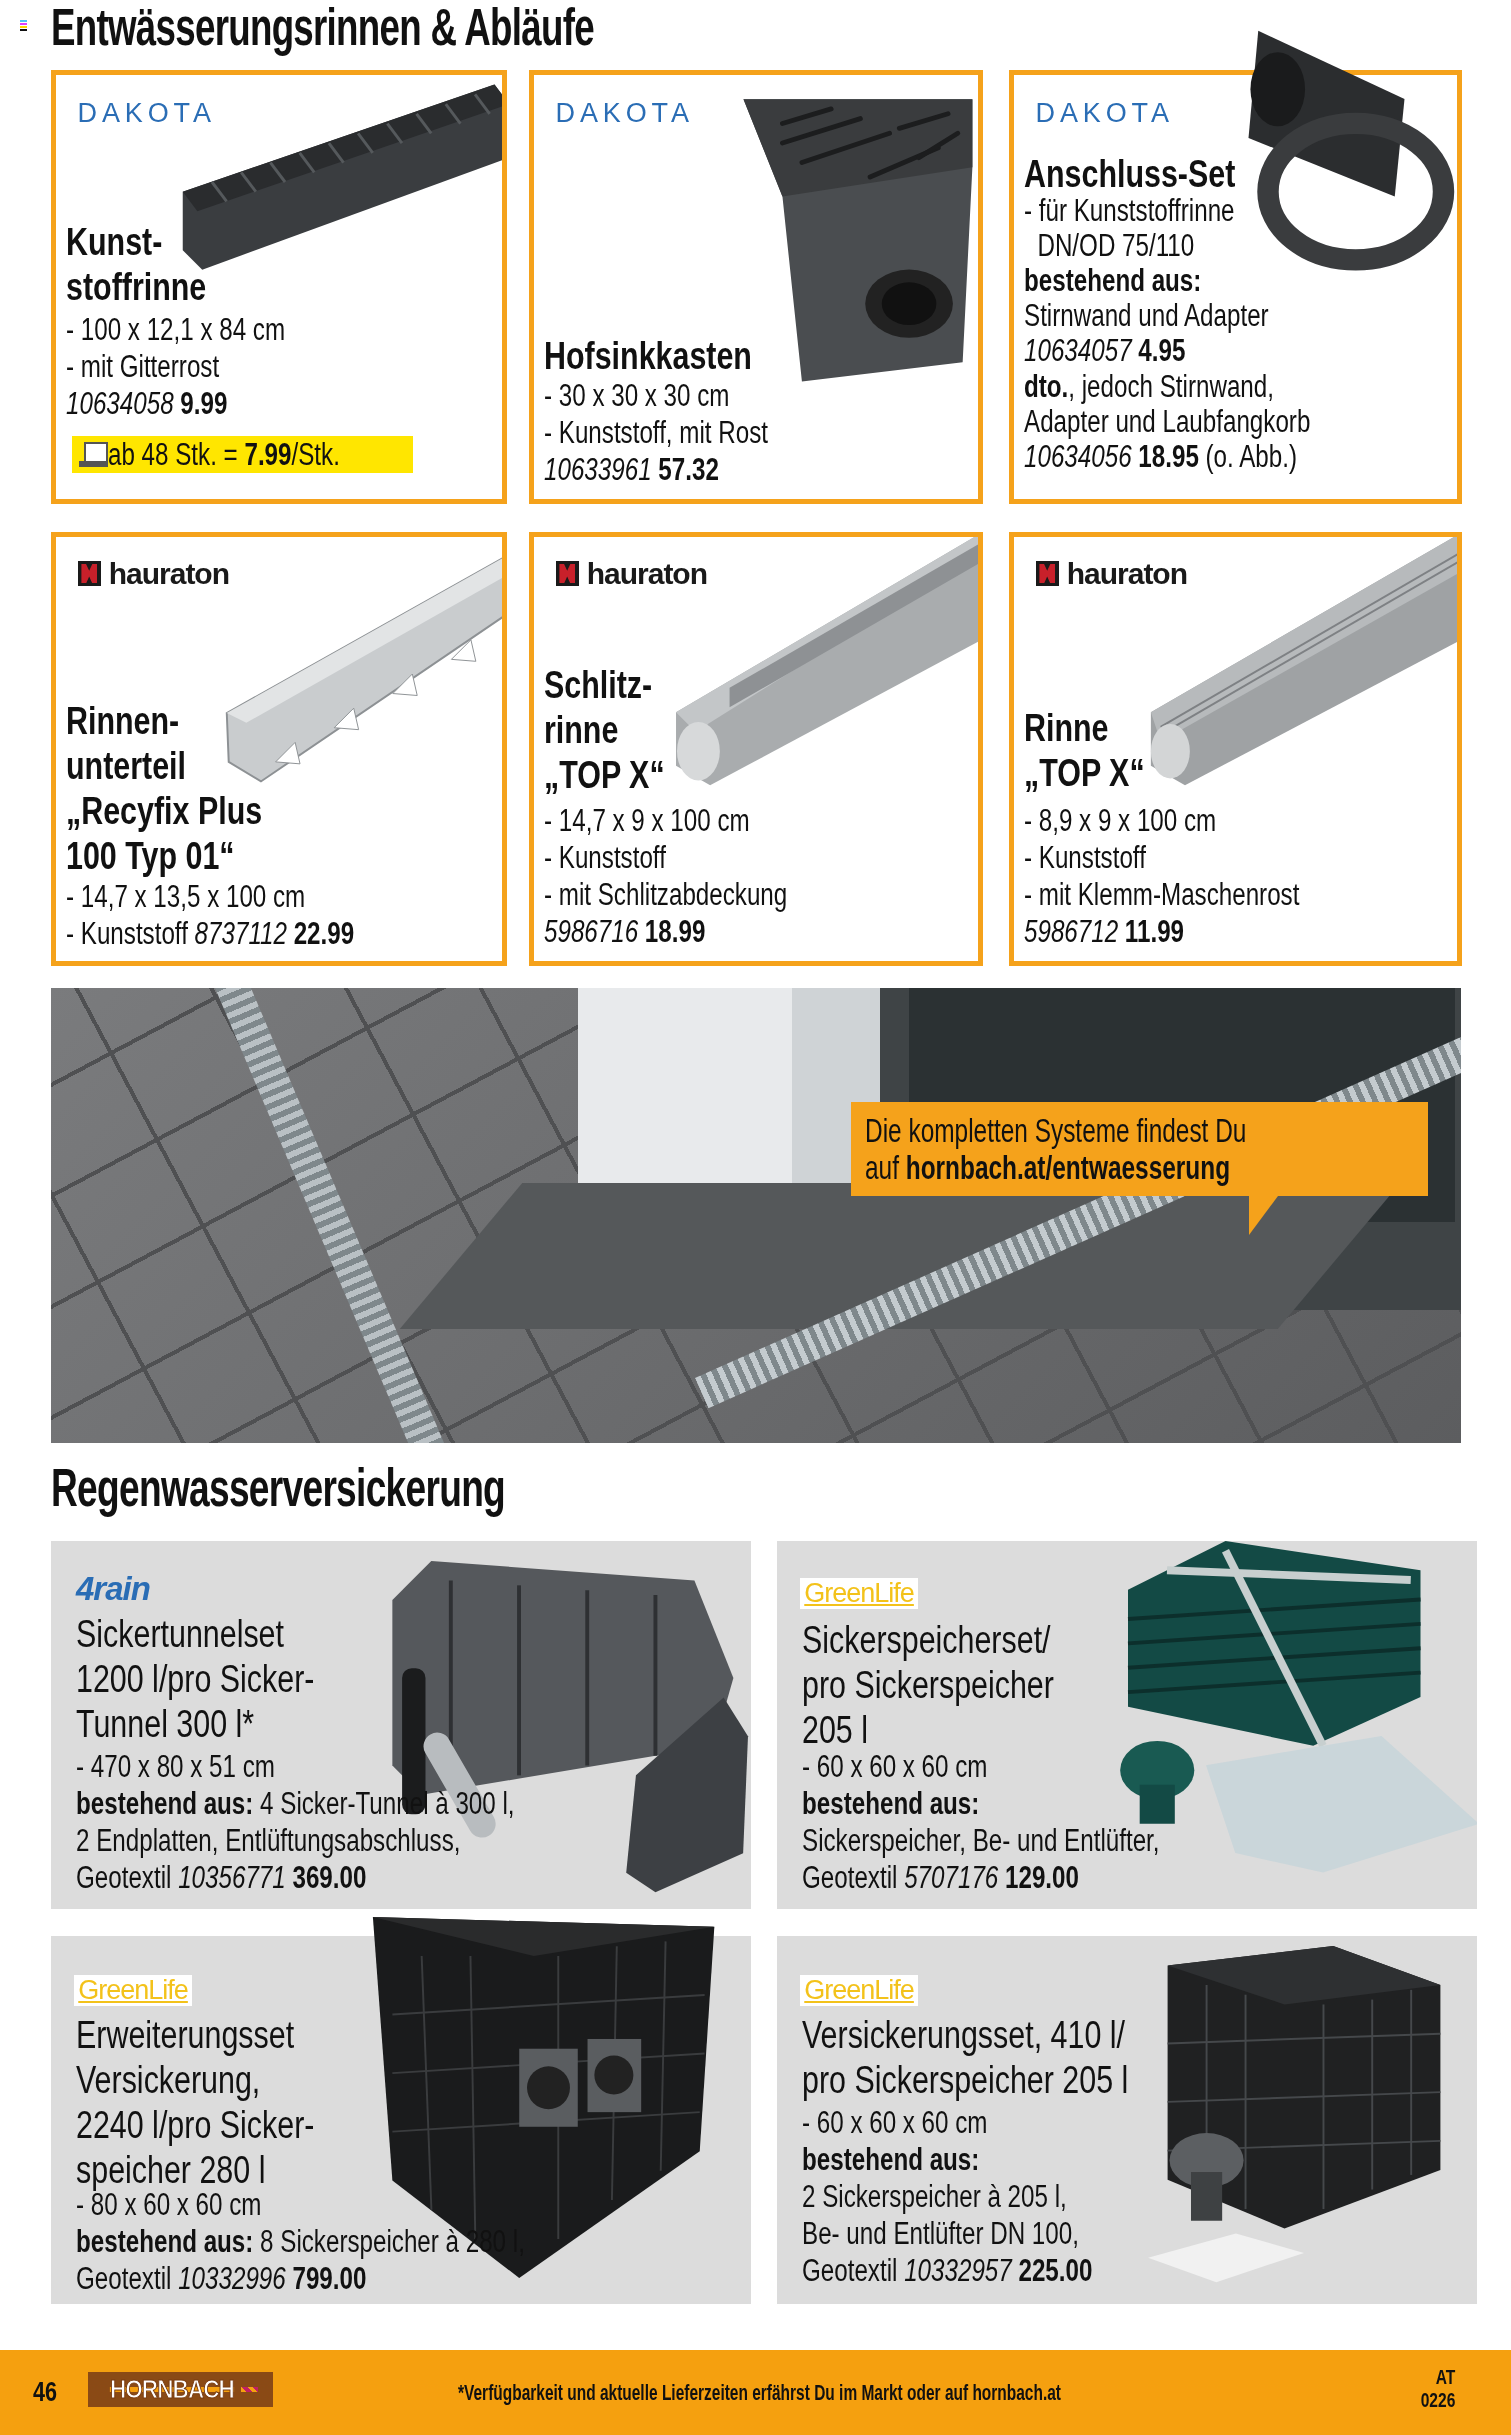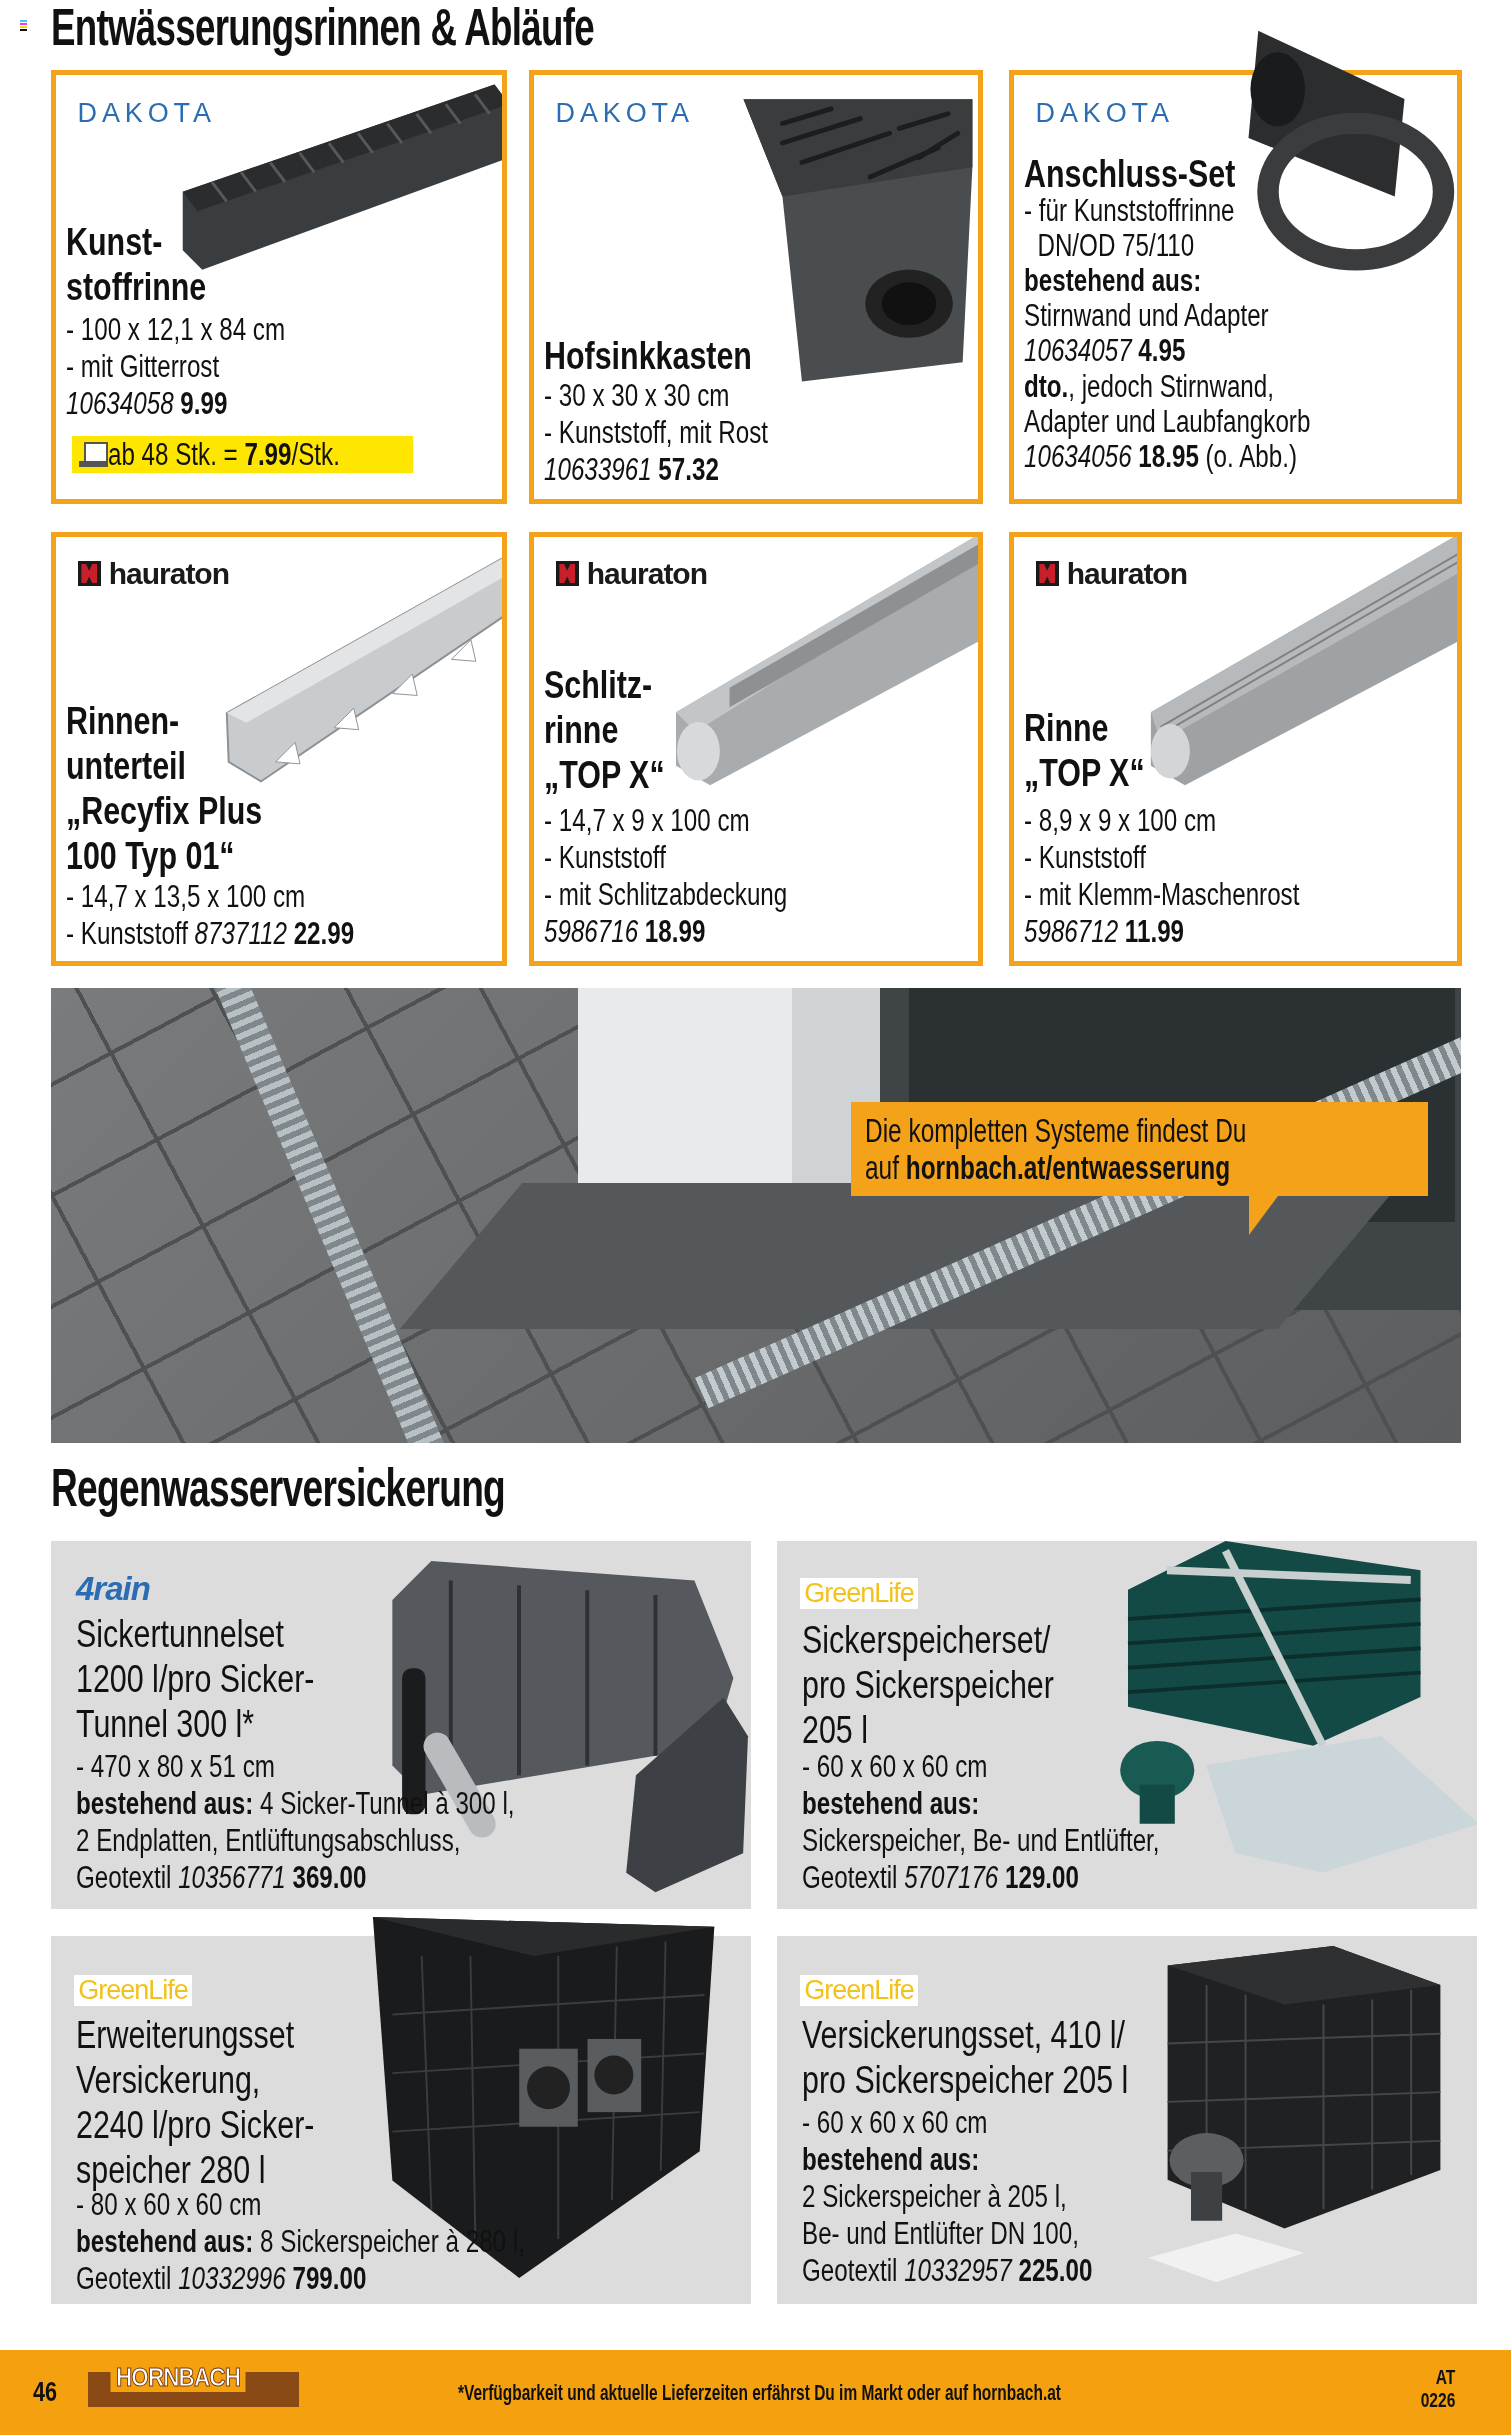--- a/index.html
+++ b/index.html
@@ -13,21 +13,21 @@
   .h2 { position: absolute; left: 51px; top: 1458px; font-weight: 700; font-size: 53px; line-height: 59px; letter-spacing: -1px; transform: scaleX(0.70); transform-origin: left top; white-space: nowrap; }
 
   .card { position: absolute; border: 5.9px solid #f5a21b; background: #fff; overflow: hidden; }
   .card.grey { border: none; background: #dcdcdc; }
 
   .brand-dakota { position: absolute; left: 21.5px; top: 23.4px; font-size: 27px; font-weight: 400; letter-spacing: 4.9px; color: #2a6db5; }
   .brand-hauraton { position: absolute; left: 21.5px; top: 19.5px; font-size: 30px; font-weight: 700; letter-spacing: -1px; color: #1a1a1a; display: flex; align-items: center; gap: 7.8px; }
   .h-logo { width: 23.4px; height: 25px; background: #1a1a1a; position: relative; }
   .h-logo::before { content: ""; position: absolute; left: 3.9px; top: 2.9px; width: 15.6px; height: 19.5px; background: #c8202a; clip-path: polygon(0 0,30% 0,50% 35%,70% 0,100% 0,100% 100%,70% 100%,50% 65%,30% 100%,0 100%); }
   .brand-4rain { position: absolute; font-size: 33px; font-weight: 700; font-style: italic; color: #2a6db5; letter-spacing: -1px; }
-  .brand-greenlife { position: absolute; font-size: 27px; color: #f3c21a; background: #fff; padding: 0 3.9px; letter-spacing: -1px; }
+  .brand-greenlife { position: absolute; font-size: 27px; color: #f3c21a; background: #fff; padding: 0 3.9px; letter-spacing: -1px; text-decoration: underline; }
 
   .txt { position: absolute; white-space: nowrap; transform: scaleX(0.78); transform-origin: left top; }
   .title { font-weight: 700; font-size: 39px; line-height: 45px; }
   .line { font-size: 31px; line-height: 37px; font-weight: 700; }
   .line.normal { font-weight: 400; }
   .artno { font-style: italic; font-weight: 400; }
   .price { font-weight: 700; }
   .bold { font-weight: 700; }
   .reg { font-weight: 400; }
 
@@ -50,21 +50,21 @@
   .mat { position: absolute; left: 410px; top: 195px; width: 878px; height: 146px; background: #55585a; transform: skewX(-40deg); }
   .drain-v { position: absolute; left: 156px; top: -19.5px; width: 33px; height: 546px; background: repeating-linear-gradient(0deg, #b9c0c4 0 5.9px, #7f888c 5.9px 11.7px); transform: rotate(-23deg); transform-origin: top left; }
   .drain-h { position: absolute; left: 644px; top: 390px; width: 878px; height: 33px; background: repeating-linear-gradient(90deg, #c4cbcf 0 5.9px, #7f888c 5.9px 11.7px); transform: rotate(-24deg); transform-origin: left top; }
 
   .callout { position: absolute; left: 851px; top: 1102px; width: 577px; height: 94px; background: #f5a21b; padding: 9.8px 0 0 13.7px; }
   .callout::after { content: ""; position: absolute; left: 398px; top: 94px; width: 0; height: 0; border-left: 0 solid transparent; border-right: 29px solid transparent; border-top: 39px solid #f5a21b; }
   .callout .txt { position: relative; transform: scaleX(0.74); font-size: 33px; line-height: 37px; }
 
   .footer { position: absolute; left: 0; top: 2350px; width: 1512px; height: 85px; background: #f5a00f; }
   .page-no { position: absolute; left: 33px; top: 27px; font-size: 27px; font-weight: 700; transform: scaleX(0.8); transform-origin: left top; }
-  .hb-logo { position: absolute; left: 88px; top: 22.4px; width: 211px; height: 35px; background: #8a4a15; padding: 15px; display: flex; align-items: flex-end; }
+  .hb-logo { position: absolute; left: 88px; top: 22.4px; width: 185px; height: 35px; background: #8a4a15; padding: 15px; display: flex; }
   .hb-logo .word { flex: 1; background: #f5a00f; display: flex; align-items: center; justify-content: center; font-weight: 700; font-size: 25px; color: #fff; letter-spacing: -1px; -webkit-text-stroke: 1px #7a3c10; transform: scaleX(0.9); }
   .hb-logo .x { width: 31px; background: #c02064; position: relative; overflow: hidden; }
   .hb-logo .x::before { content: ""; position: absolute; inset: 0; background: repeating-linear-gradient(45deg, #f5a00f 0 3.9px, transparent 3.9px 7.8px); }
   .footnote { position: absolute; left: 458px; top: 31px; font-size: 21.5px; font-weight: 700; transform: scaleX(0.72); transform-origin: left top; white-space: nowrap; }
   .region { position: absolute; right: 57px; top: 15.6px; font-size: 19.5px; font-weight: 700; text-align: right; line-height: 23.4px; transform: scaleX(0.8); transform-origin: right top; }
 </style>
 </head>
 <body>
 
 <div class="reg-mark">

